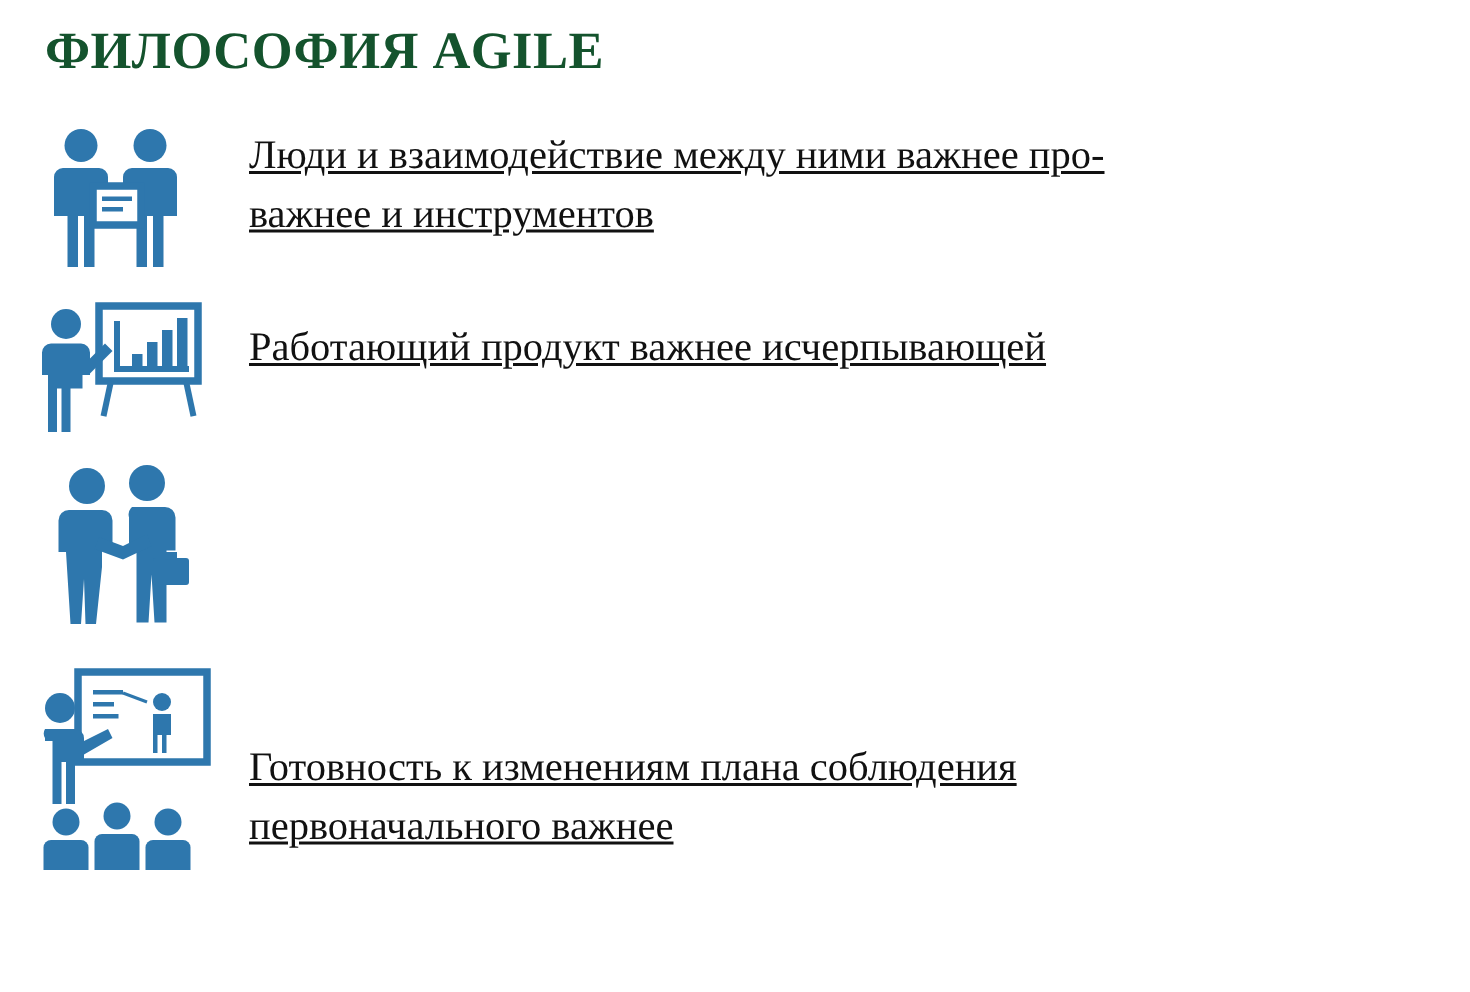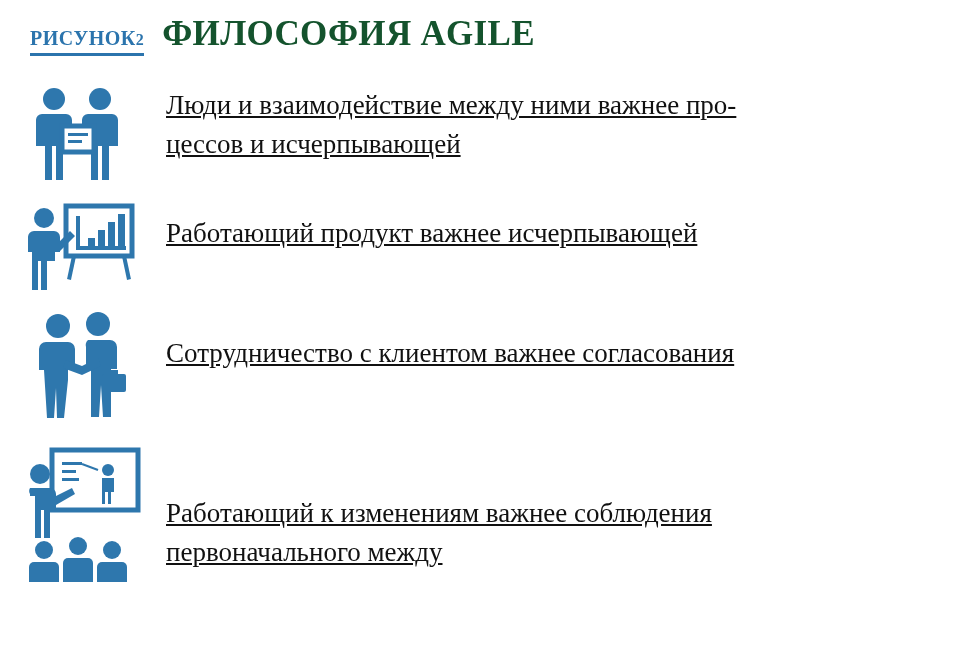--- a/index.html
+++ b/index.html
@@ -94,23 +94,20 @@
   .row-4 .row-text { padding-top: 48px; }
 
   svg { display: block; }
 </style>
 </head>
 <body>
 
 <div class="page">
 
   <div class="header">
-    <div class="fig-label">
-      <span>РИСУНОК</span><span class="small-num">2</span>
-    </div>
     <div class="title">ФИЛОСОФИЯ AGILE</div>
   </div>
 
   <div class="rows">
 
     <div class="row row-1">
       <div class="row-icon">
         <svg width="104" height="96" viewBox="0 0 104 96" aria-hidden="true">
           <g fill="#2e77ad">
 
@@ -125,21 +122,21 @@
 
           <rect x="36" y="40" width="32" height="26" fill="#ffffff" stroke="#2e77ad" stroke-width="5"></rect>
           <g fill="#2e77ad">
             <rect x="42" y="47" width="20" height="3"></rect>
             <rect x="42" y="54" width="14" height="3"></rect>
           </g>
         </svg>
       </div>
       <div class="row-text">
         <div>Люди и взаимодействие между ними важнее про-</div>
-        <div>цессов и исчерпывающей</div>
+        <div>важнее и инструментов</div>
       </div>
     </div>
 
     <div class="row row-2">
       <div class="row-icon">
         <svg width="110" height="92" viewBox="0 0 110 92" aria-hidden="true">
 
           <rect x="40" y="6" width="66" height="50" fill="#ffffff" stroke="#2e77ad" stroke-width="5"></rect>
           <g fill="#2e77ad">
             <rect x="62" y="38" width="7" height="11"></rect>
@@ -176,21 +173,20 @@
             <path d="M62 28 h22 a7 7 0 0 1 7 7 v22 h-6 v48 h-8 l-2 -32 l-2 32 h-8 v-48 h-5 v-22 a7 7 0 0 1 2 -7 z"></path>
 
             <path d="M40 48 l16 6 l16 -8 l3 8 l-19 9 l-19 -7 z"></path>
 
             <rect x="76" y="62" width="24" height="18" rx="2"></rect>
             <rect x="84" y="58" width="8" height="5"></rect>
           </g>
         </svg>
       </div>
       <div class="row-text">
-        <div>Сотрудничество с клиентом важнее согласования</div>
       </div>
     </div>
 
     <div class="row row-4">
       <div class="row-icon">
         <svg width="116" height="136" viewBox="0 0 116 136" aria-hidden="true">
 
           <rect x="26" y="4" width="86" height="60" fill="#ffffff" stroke="#2e77ad" stroke-width="5"></rect>
           <g fill="#2e77ad">
             <circle cx="82" cy="24" r="6"></circle>
@@ -208,19 +204,19 @@
             <circle cx="18" cy="104" r="9"></circle>
             <path d="M8 116 h20 a5 5 0 0 1 5 5 v15 h-30 v-15 a5 5 0 0 1 5 -5 z"></path>
             <circle cx="52" cy="100" r="9"></circle>
             <path d="M42 112 h20 a5 5 0 0 1 5 5 v19 h-30 v-19 a5 5 0 0 1 5 -5 z"></path>
             <circle cx="86" cy="104" r="9"></circle>
             <path d="M76 116 h20 a5 5 0 0 1 5 5 v15 h-30 v-15 a5 5 0 0 1 5 -5 z"></path>
           </g>
         </svg>
       </div>
       <div class="row-text">
-        <div>Работающий к изменениям важнее соблюдения</div>
-        <div>первоначального между</div>
+        <div>Готовность к изменениям плана соблюдения</div>
+        <div>первоначального важнее</div>
       </div>
     </div>
 
   </div>
 </div>
 
 </body></html>

